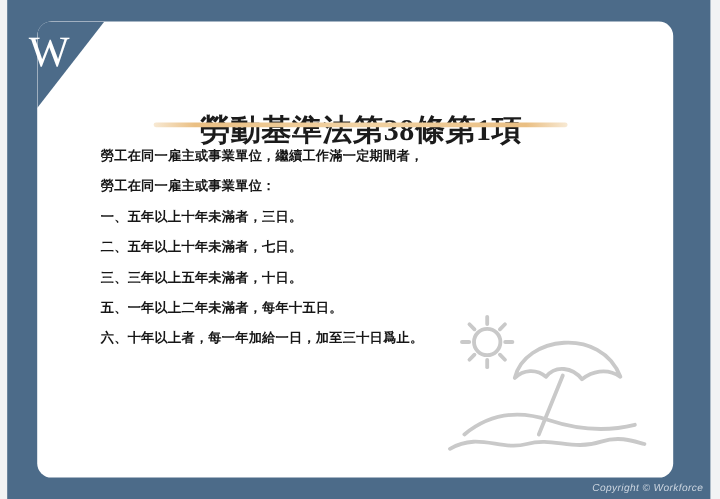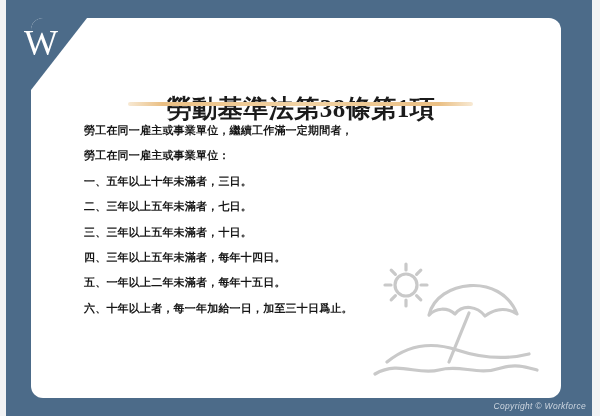--- a/index.html
+++ b/index.html
@@ -145,23 +145,22 @@
     <div id="card-corner-cut"></div>
 
     <div id="title">勞動基準法第38條第1項</div>
 
     <div id="title-rule"></div>
 
     <div id="body-text">
       <div class="line">勞工在同一雇主或事業單位，繼續工作滿一定期間者，</div>
       <div class="line">勞工在同一雇主或事業單位：</div>
       <div class="line">一、五年以上十年未滿者，三日。</div>
-      <div class="line">二、三年以上五年未滿者，七日。</div>
+      <div class="line">二、五年以上十年未滿者，七日。</div>
       <div class="line">三、三年以上五年未滿者，十日。</div>
-      <div class="line">四、三年以上五年未滿者，每年十四日。</div>
       <div class="line">五、一年以上二年未滿者，每年十五日。</div>
       <div class="line">六、十年以上者，每一年加給一日，加至三十日爲止。</div>
     </div>
 
     <svg id="artwork" viewBox="0 0 190 130">
       <g fill="none" stroke="#c9c9c9" stroke-width="3.2" stroke-linecap="round" stroke-linejoin="round">
 
         <g>
           <circle cx="41" cy="27" r="11"></circle>
           <line x1="41" y1="6" x2="41" y2="12"></line>

